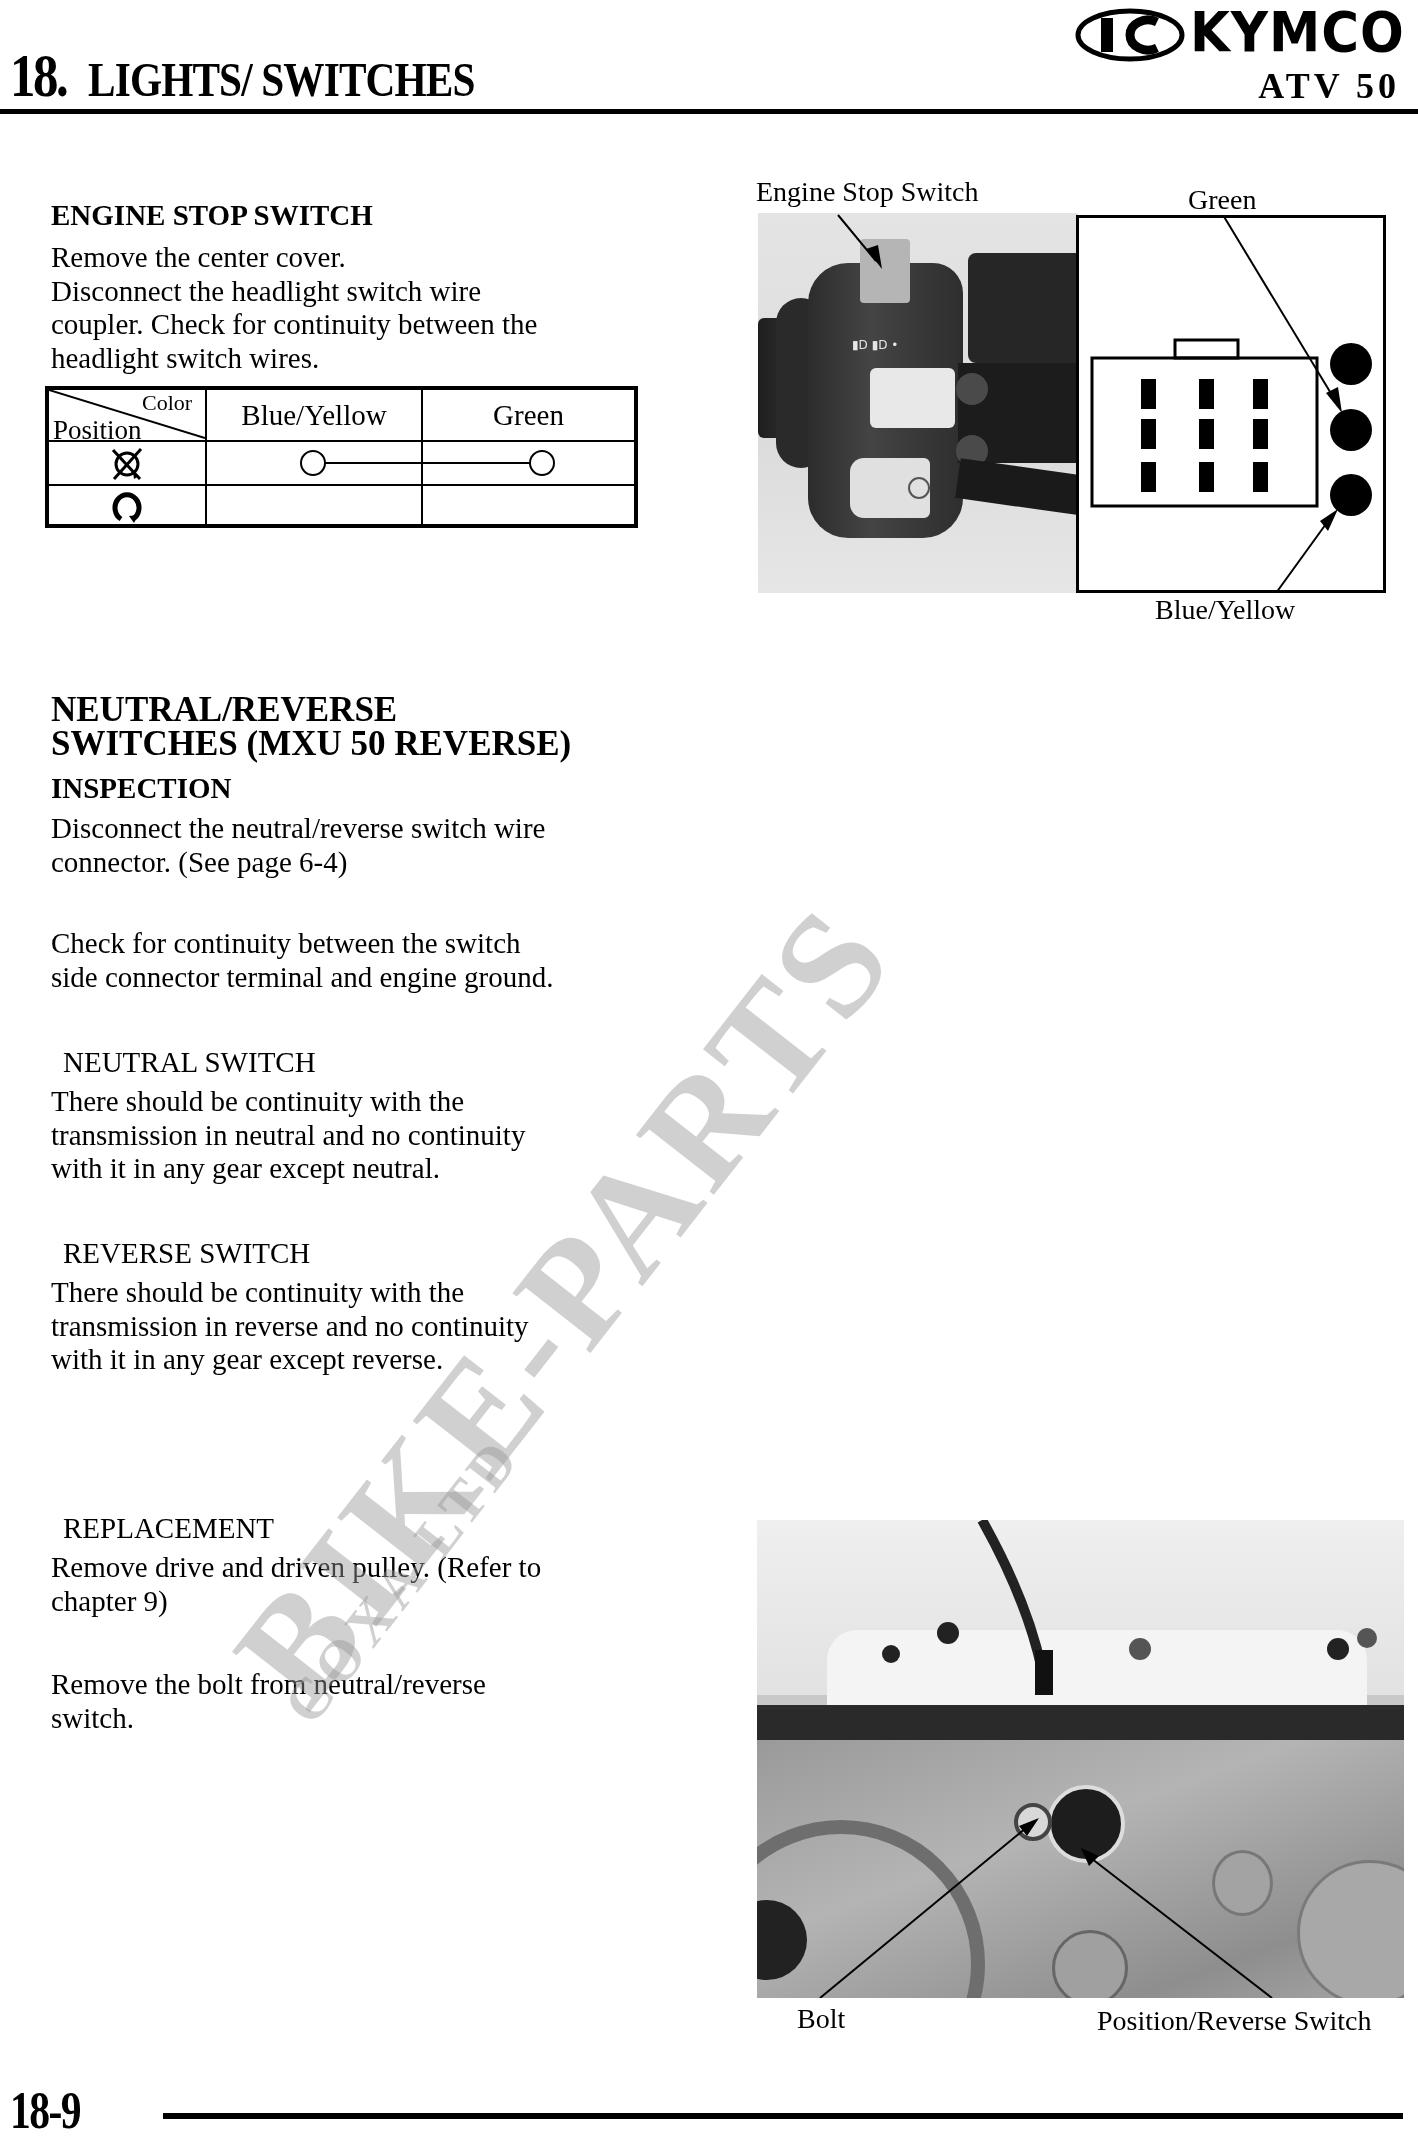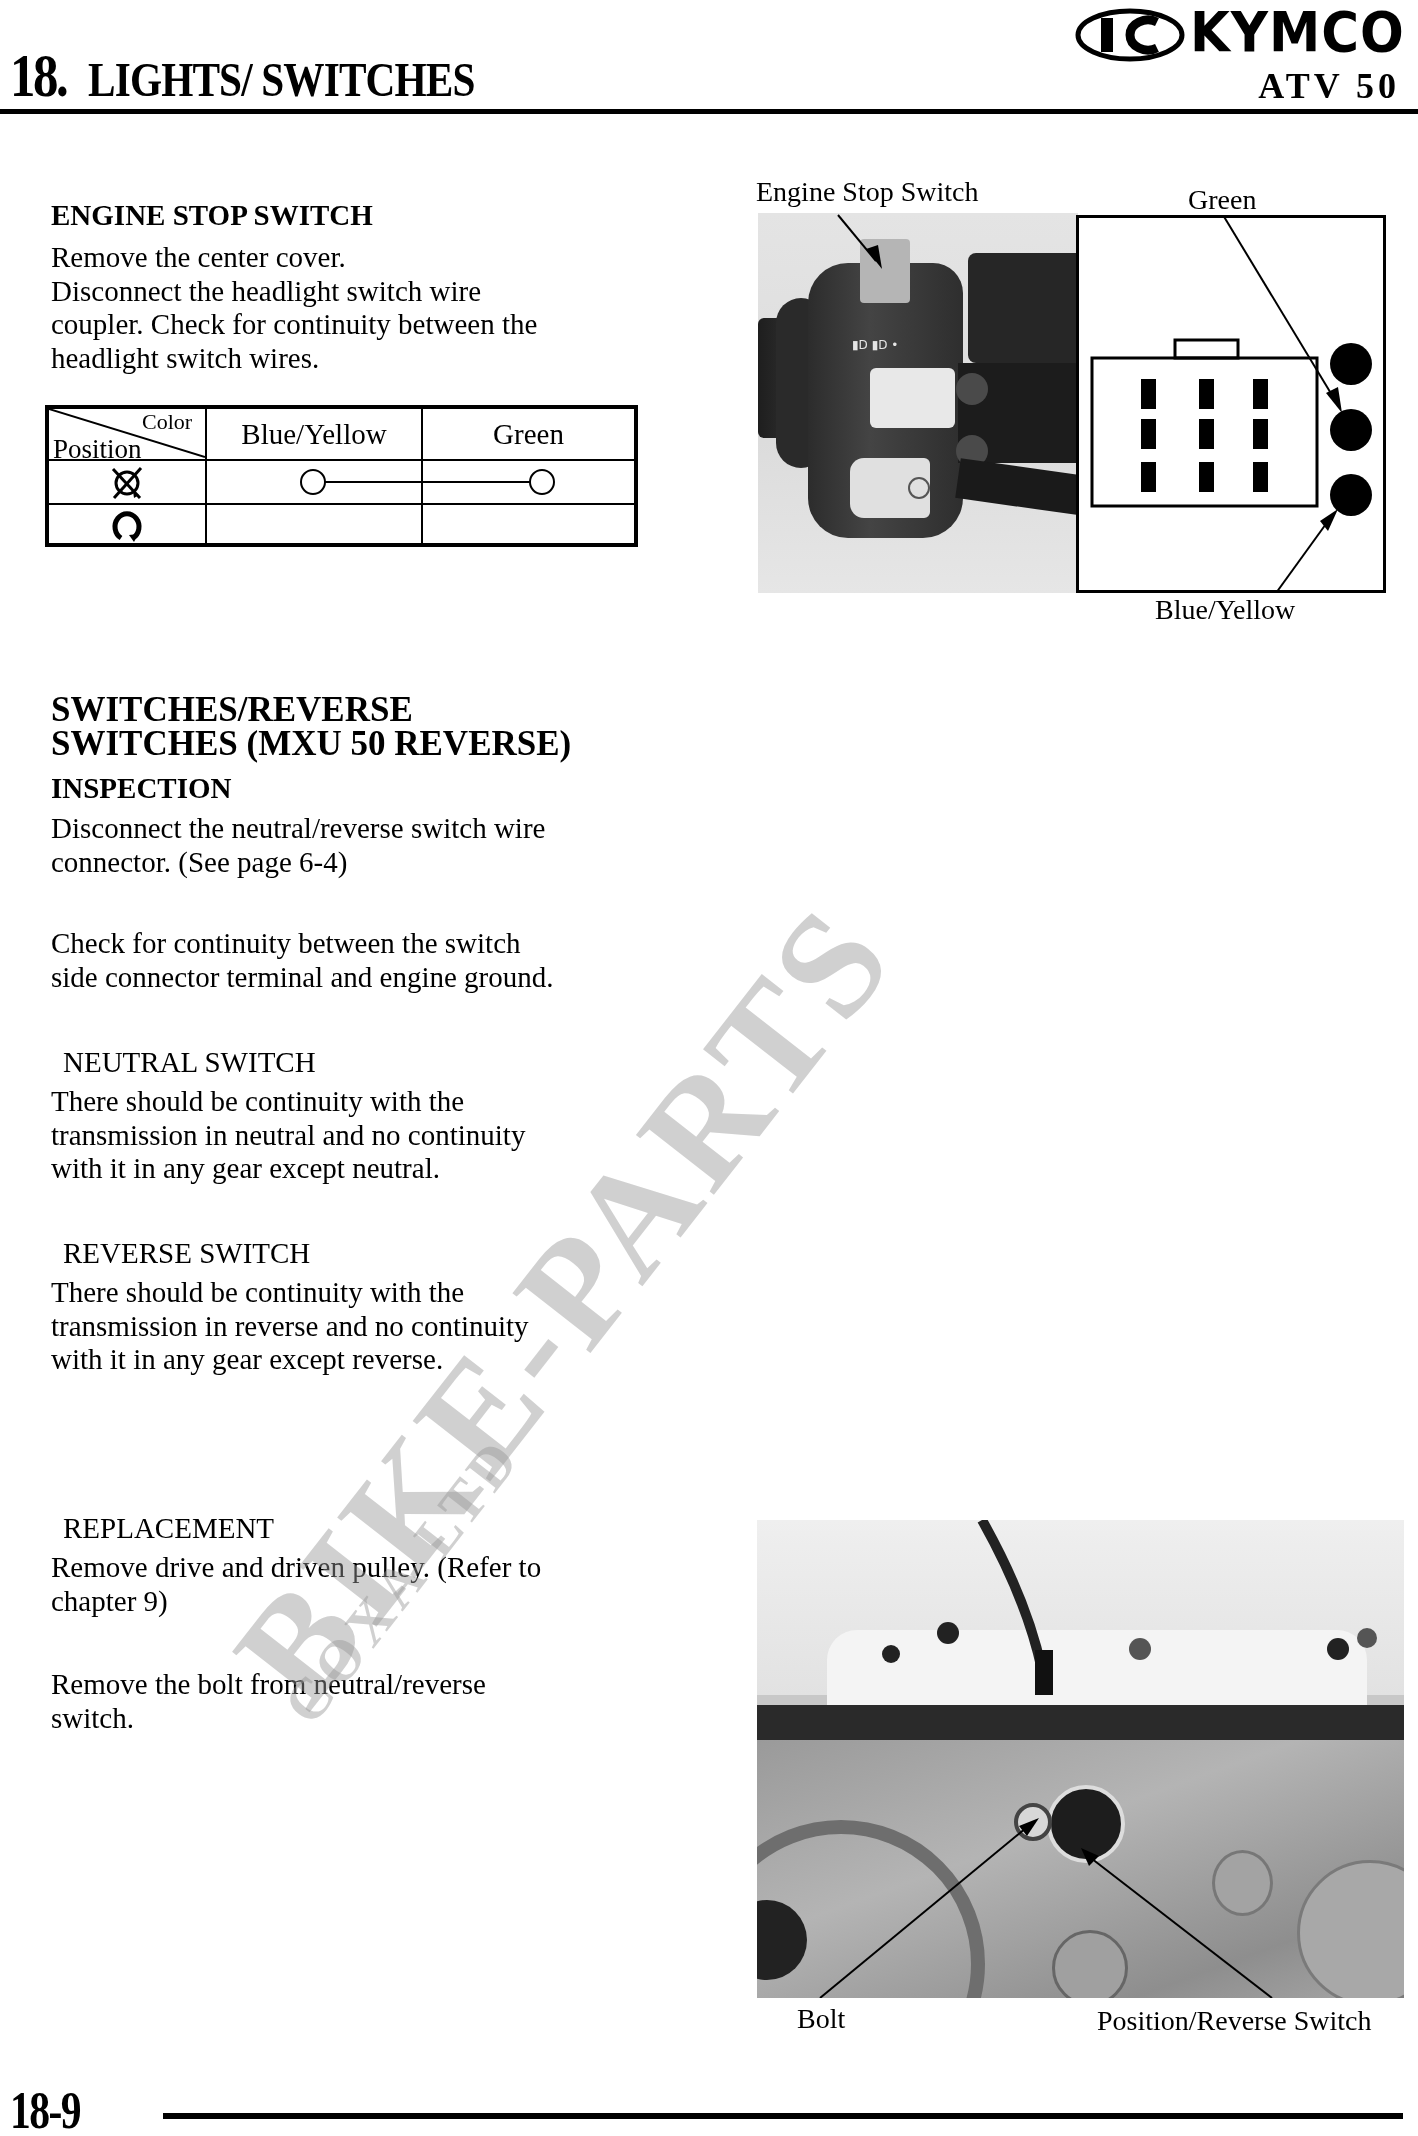--- a/index.html
+++ b/index.html
@@ -11,21 +11,21 @@
   .header-rule { left:0; top:109px; width:1418px; height:5px; background:#000; }
   .logo-text { left:1190px; top:4px; font-family:"DejaVu Sans","Liberation Sans",sans-serif; font-weight:bold; font-size:56px; letter-spacing:1px; line-height:1; transform:scaleX(0.92); transform-origin:left top; }
   .model { right:18px; top:68px; font-size:36px; font-weight:bold; letter-spacing:4px; line-height:1; }
 
   .h-sub { font-weight:bold; font-size:29px; line-height:1; white-space:nowrap; }
   .h-main { font-weight:bold; font-size:35px; line-height:34px; white-space:nowrap; }
   .body-text { font-size:29px; line-height:33.5px; white-space:pre-line; width:640px; }
   .plain-head { font-size:29px; line-height:1; white-space:nowrap;margin-left:12px; }
 
   
-  .ct { position:absolute; left:45px; top:386px; width:593px; height:142px; border:4px solid #000; box-sizing:border-box;margin-top:19px; }
+  .ct { position:absolute; left:45px; top:386px; width:593px; height:142px; border:4px solid #000; box-sizing:border-box; }
   .ct .vline { position:absolute; top:0; bottom:0; width:2px; background:#000; }
   .ct .hline { position:absolute; left:0; right:0; height:2px; background:#000; }
   .ct .cell { position:absolute; display:flex; align-items:center; justify-content:center; font-size:29px; }
   .ct .corner-color { position:absolute; left:93px; top:2px; font-size:22px; line-height:1; }
   .ct .corner-pos { position:absolute; left:4px; top:27px; font-size:27px; line-height:1; }
 
   .photo1 { left:758px; top:213px; width:320px; height:380px; background:linear-gradient(180deg,#e4e4e4 0%,#dcdcdc 60%,#e6e6e6 100%); overflow:hidden;text-decoration:underline; }
   .diagram-box { left:1076px; top:215px; width:310px; height:378px; border:3px solid #000; box-sizing:border-box; background:#fff; }
   .photo2 { left:757px; top:1520px; width:647px; height:478px; overflow:hidden; background:#c8c8c8; }
   .cap { font-size:28px; line-height:1; white-space:nowrap; }
@@ -135,21 +135,21 @@
       <circle cx="275" cy="280" r="21"></circle>
     </g>
     <line x1="147" y1="0" x2="262" y2="190" stroke="#000" stroke-width="2"></line>
     <path d="M250 178 L266 198 L262 172 Z" fill="#000"></path>
     <line x1="200" y1="378" x2="255" y2="302" stroke="#000" stroke-width="2"></line>
     <path d="M244 306 L262 294 L252 316 Z" fill="#000"></path>
   </svg>
 </div>
 <div class="abs cap" style="left:1155px;top:596px">Blue/Yellow</div>
 
-<div class="abs h-main" style="left:51px;top:693px">SWITCHES/REVERSE</div>
+<div class="abs h-main" style="left:51px;top:693px">NEUTRAL/REVERSE</div>
 <div class="abs h-main" style="left:51px;top:727px">SWITCHES (MXU 50 REVERSE)</div>
 <div class="abs h-sub" style="left:51px;top:774px">INSPECTION</div>
 <div class="abs body-text" style="left:51px;top:812px">Disconnect the neutral/reverse switch wire
 connector. (See page 6-4)</div>
 <div class="abs body-text" style="left:51px;top:927px">Check for continuity between the switch
 side connector terminal and engine ground.</div>
 
 <div class="abs plain-head" style="left:51px;top:1048px">NEUTRAL SWITCH</div>
 <div class="abs body-text" style="left:51px;top:1085px">There should be continuity with the
 transmission in neutral and no continuity

